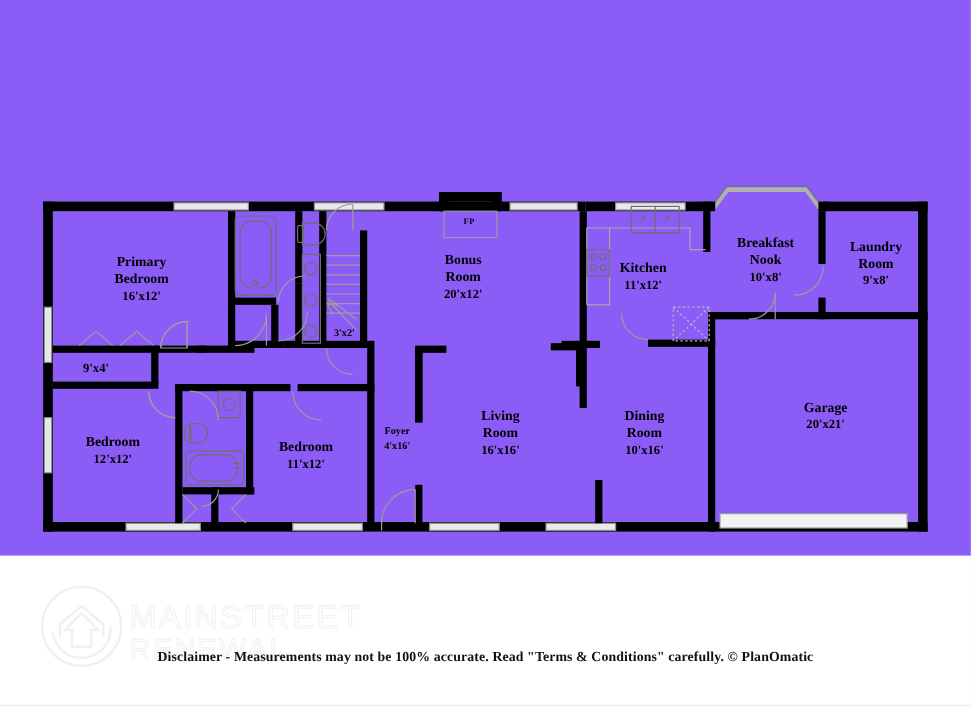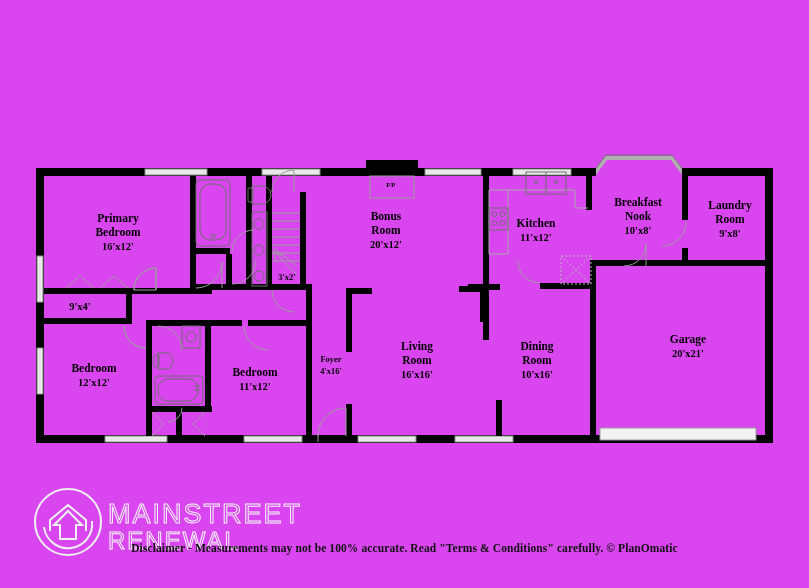--- a/index.html
+++ b/index.html
@@ -1,18 +1,18 @@
 <!DOCTYPE html>
 <html><head>
 <meta charset="utf-8">
 <style>
   html,body{margin:0;padding:0;background:#ffffff;}
   body{width:809px;height:588px;overflow:hidden;
        font-family:"Liberation Serif", serif;}
-  #stage{position:relative;width:809px;height:588px;background:#d946ef;}
+  #stage{position:relative;width:809px;height:463px;background:#8b5cf6;}
   svg#plan{position:absolute;left:0;top:0;width:809px;height:588px;}
   .wall{fill:#000000;}
   .thinline{fill:none;stroke:#9a9a9a;stroke-width:1;}
   .fixture{fill:none;stroke:#6f6f6f;stroke-width:1;}
   .fixture-lt{fill:none;stroke:#9d9d9d;stroke-width:1;}
   .dashed{fill:none;stroke:#b8b8b8;stroke-width:1;stroke-dasharray:2 2;}
   .winfill{fill:#e9e9e9;stroke:#8c8c8c;stroke-width:1;}
   .winfill2{fill:#f2f2f2;stroke:#9a9a9a;stroke-width:1;}
   .swing{fill:none;stroke:#9d9d9d;stroke-width:1;}
   .rlabel{font-family:"Liberation Serif", serif;font-weight:bold;

